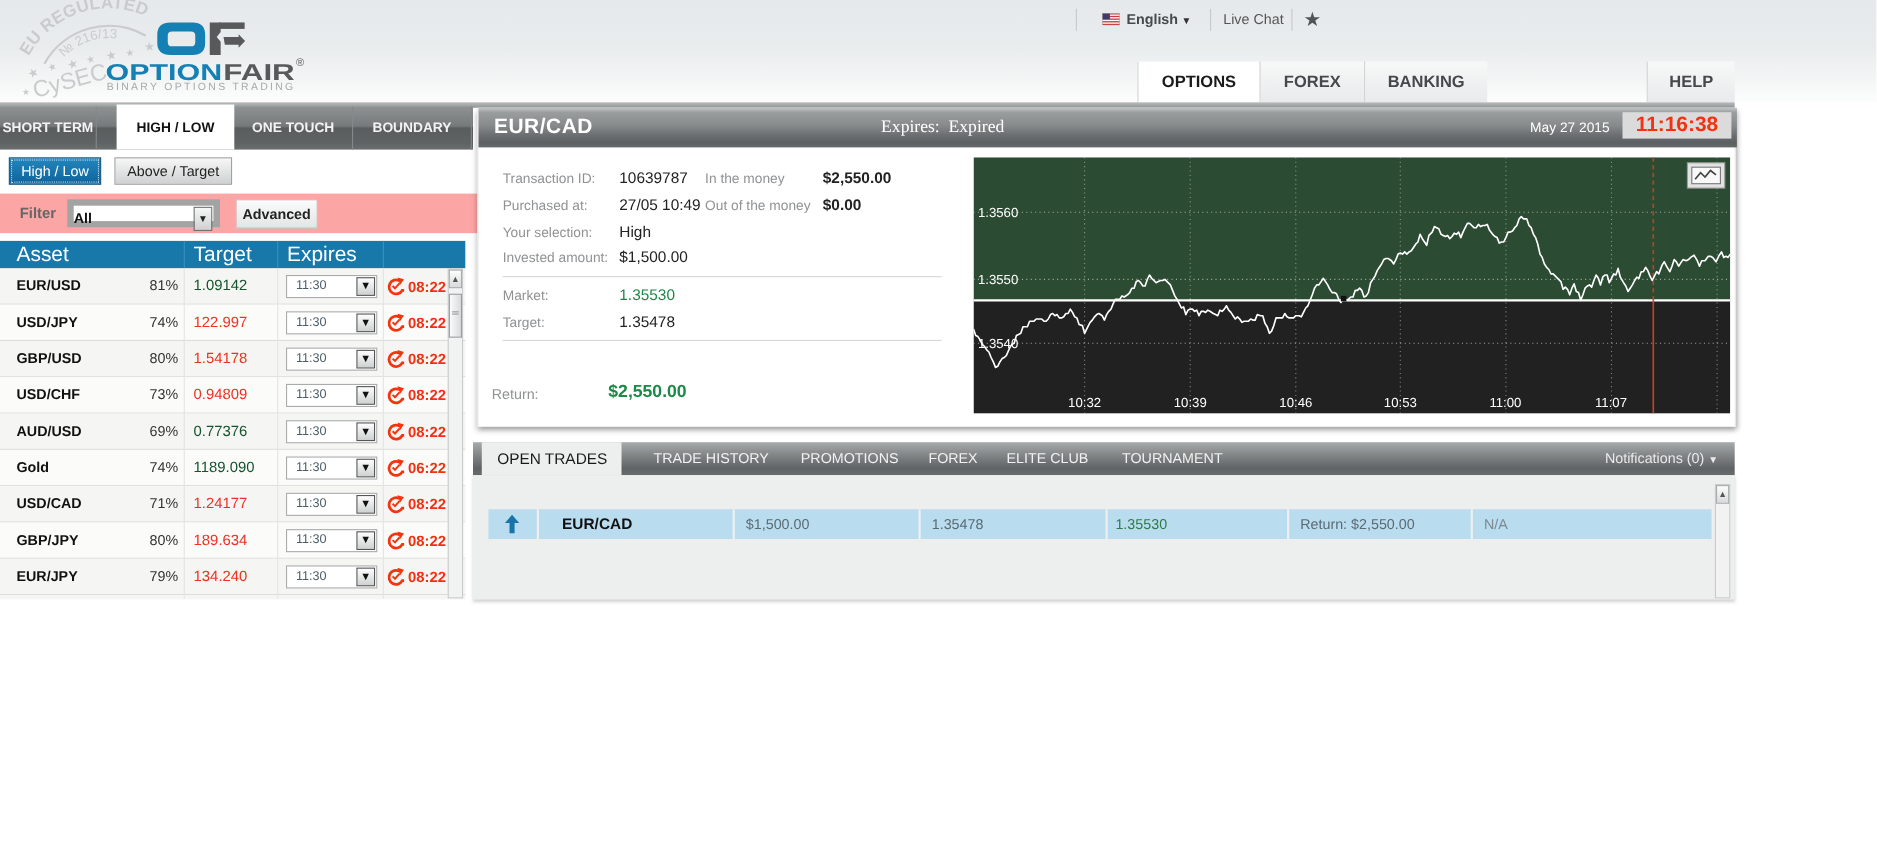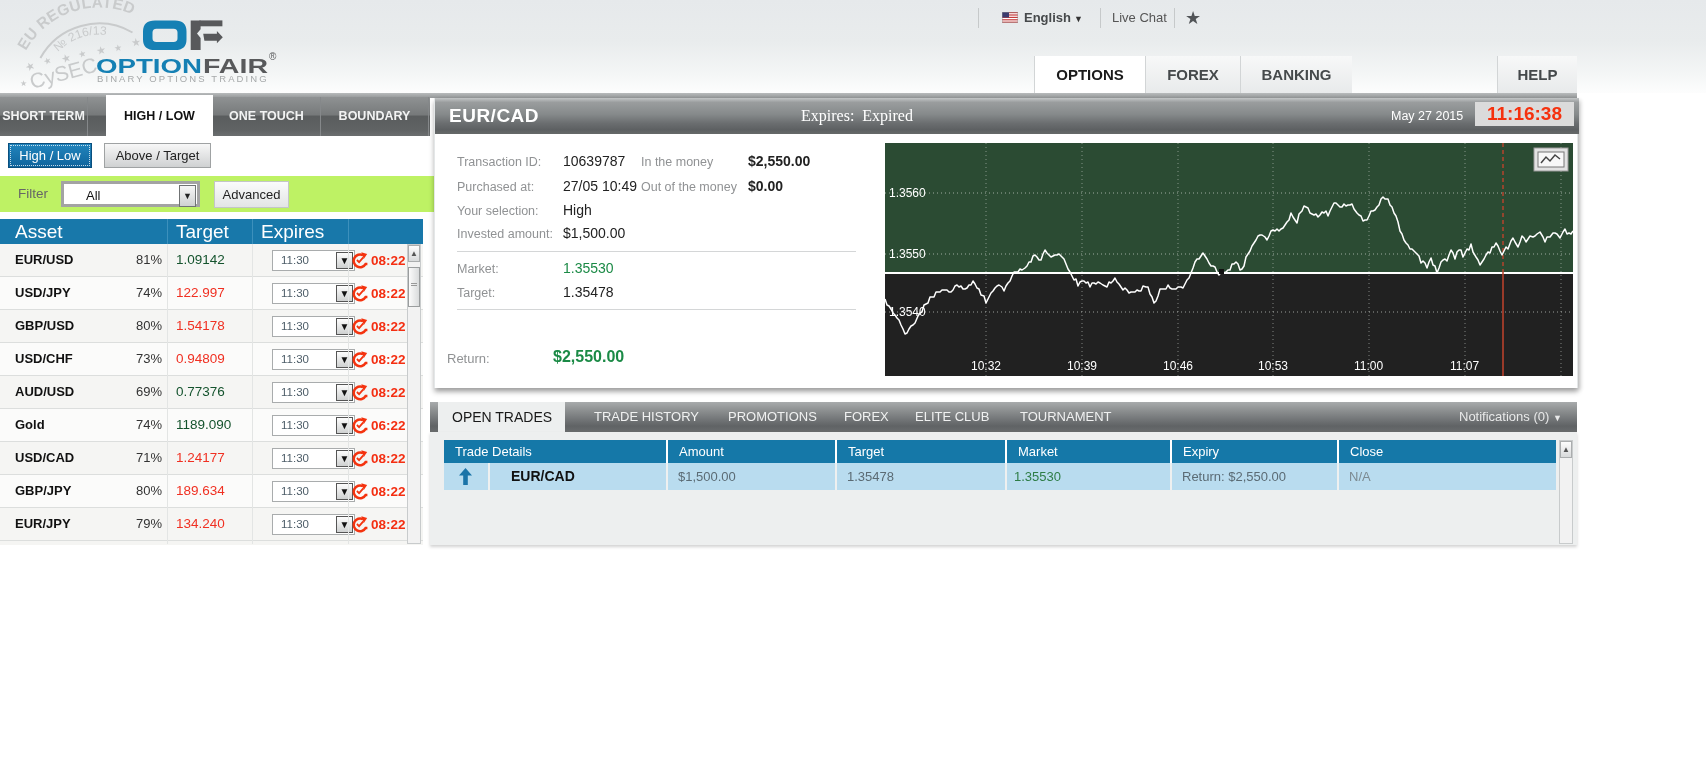--- a/index.html
+++ b/index.html
@@ -24,34 +24,34 @@
   background:linear-gradient(180deg,#8f9293 0%,#777a7b 45%,#5a5d5e 50%,#606364 85%,#6b6e6f 100%); }
 .ltab { position:absolute; top:0; height:39px; line-height:39px; text-align:center;
   color:#f2f3f3; font-size:12.5px; font-weight:bold; border-right:1px solid #85888a; }
 .ltab.active { background:#fff; color:#111; top:-2px; height:41px; line-height:43px; border-right:none; }
 .btn-blue { position:absolute; left:8px; top:143px; width:84px; height:25px;
   background:linear-gradient(180deg,#2285bd,#0f649c); border:1px solid #0a4f7e;
   color:#fff; font-size:13px; text-align:center; line-height:23px; outline:1px dotted rgba(255,255,255,.75); outline-offset:-3px; }
 .btn-gray { position:absolute; left:104px; top:143px; width:107px; height:25px;
   background:linear-gradient(180deg,#f7f7f7,#cfd1d2); border:1px solid #9fa2a3;
   color:#222; font-size:13px; text-align:center; line-height:23px; }
-#filterbar { position:absolute; left:0; top:176px; width:501px; height:36px; background:#bef264; }
-#filtersel { position:absolute; left:61px; top:5px; width:139px; height:26px; background:#fff; border:3px solid #a3a3a3; font-size:13px; color:#111; line-height:24px; padding-left:22px; }
+#filterbar { position:absolute; left:0; top:176px; width:501px; height:36px; background:#fca5a5;font-weight:bold; }
+#filtersel { position:absolute; left:61px; top:5px; width:139px; height:26px; background:#fff; border:6px solid #a3a3a3; font-size:13px; color:#111; line-height:24px; padding-left:0; }
 .selarrow { position:absolute; right:1px; top:1px; width:17px; height:22px;
   background:linear-gradient(180deg,#f6f6f6,#cfd1d1); border:1px solid #707374; text-align:center; line-height:20px; font-size:9px; color:#222; }
 #advbtn { position:absolute; left:214px; top:5px; width:75px; height:27px;
   background:linear-gradient(180deg,#fafbfb,#e3e5e5); border:1px solid #c3c6c7; font-size:13px; color:#222; text-align:center; line-height:25px; }
 
 #athead { position:absolute; left:0; top:219px; width:423px; height:25px; background:#1878aa; color:#fff; font-size:19px; }
 #athead div { position:absolute; top:0; height:25px; line-height:25px; border-left:1px solid #3c90bc; padding-left:8px; }
 .arow { position:absolute; left:0; width:423px; height:33px; border-bottom:1px solid #dcdedd; }
 .arow .c1 { position:absolute; left:15px; top:0; line-height:32px; font-size:13px; font-weight:bold; color:#111; }
 .arow .pc { position:absolute; left:110px; width:52px; top:0; line-height:32px; font-size:13px; color:#333; text-align:right; }
 .arow .pr { position:absolute; left:176px; top:0; line-height:32px; font-size:13.5px; }
-.arow .dd { position:absolute; left:260px; top:6px; width:83px; height:21px; background:#fff; border:1px solid #a9acad; font-size:11.5px; color:#4d5d68; line-height:19px; padding-left:8px;margin-left:12px; }
+.arow .dd { position:absolute; left:260px; top:6px; width:83px; height:21px; background:#fff; border:1px solid #a9acad; font-size:11.5px; color:#4d5d68; line-height:19px; padding-left:8px; }
 .dd .selarrow { width:17px; height:17px; line-height:16px; font-size:10px; top:1px; right:1px; border:1px solid #555; background:linear-gradient(180deg,#fdfdfd,#cfd1d1); color:#111; }
 .arow .tm { position:absolute; left:371px; top:0; line-height:33px; font-size:13.5px; font-weight:bold; color:#f42e11; }
 .up { color:#14532d; } .dn { color:#f03022; }
 
 .sbar { position:absolute; background:#f2f2f2; border:1px solid #c8cbcc; }
 .sbtn { position:absolute; left:0; width:100%; height:17px; background:linear-gradient(180deg,#fdfdfd,#d8dadb); border:1px solid #aaadae; color:#555; font-size:8px; text-align:center; line-height:16px; }
 .sthumb { position:absolute; left:0; width:100%; background:linear-gradient(90deg,#fbfbfb,#d9dbdc); border:1px solid #9a9d9e; }
 
 
 #main { position:absolute; left:434px; top:98px; width:1144px; height:290px; background:#fff; border-left:1px solid #e4e7e8; border-right:1px solid #e4e7e8;
@@ -362,28 +362,20 @@
 <div id="btabs">
   <div class="btab active" style="left:8px;width:141px">OPEN TRADES</div>
   <div class="btab" style="left:164px">TRADE HISTORY</div>
   <div class="btab" style="left:298px">PROMOTIONS</div>
   <div class="btab" style="left:414px">FOREX</div>
   <div class="btab" style="left:485px">ELITE CLUB</div>
   <div class="btab" style="left:590px">TOURNAMENT</div>
   <div class="btab" style="left:1029px;color:#e8e9e9">Notifications (0) <span style="font-size:9px">▼</span></div>
 </div>
 <div id="bpanel">
-  <div id="bthead">
-    <div style="left:0;width:222px;border-left:none">Trade Details</div>
-    <div style="left:222px;width:169px">Amount</div>
-    <div style="left:391px;width:170px">Target</div>
-    <div style="left:561px;width:165px">Market</div>
-    <div style="left:726px;width:167px">Expiry</div>
-    <div style="left:893px;width:219px">Close</div>
-  </div>
   <div id="btrow">
     <svg style="position:absolute;left:14px;top:5px" width="15" height="17" viewBox="0 0 15 17">
         <path d="M7.5 0 L14 7.5 L9.8 7.5 L9.8 17 L5.2 17 L5.2 7.5 L1 7.5 Z" fill="#1b74a8"></path>
       </svg>
     <div style="left:44px;width:2px;height:27px;background:#eef0f0"></div>
     <div style="left:222px;width:2px;height:27px;background:#eef0f0"></div>
     <div style="left:391px;width:2px;height:27px;background:#eef0f0"></div>
     <div style="left:561px;width:2px;height:27px;background:#eef0f0"></div>
     <div style="left:726px;width:2px;height:27px;background:#eef0f0"></div>
     <div style="left:893px;width:2px;height:27px;background:#eef0f0"></div>

